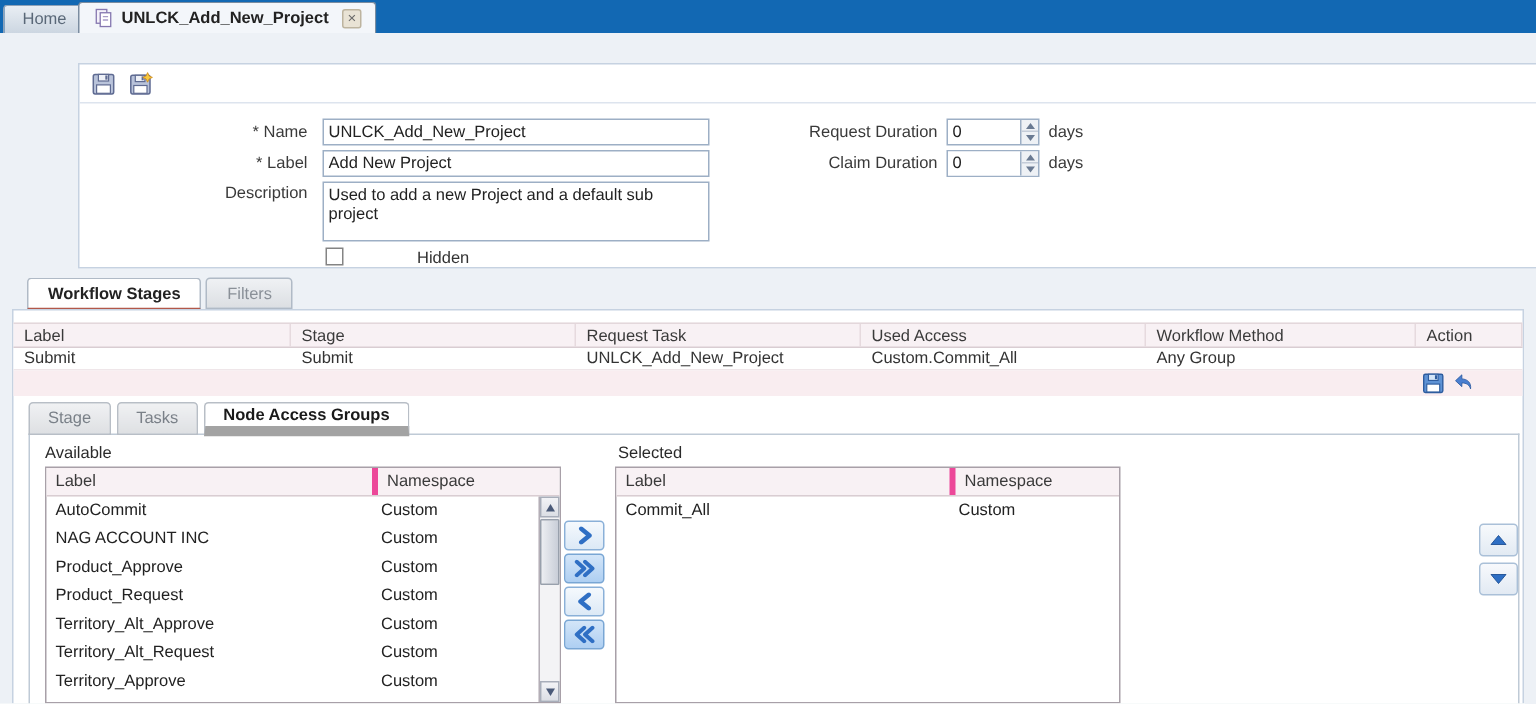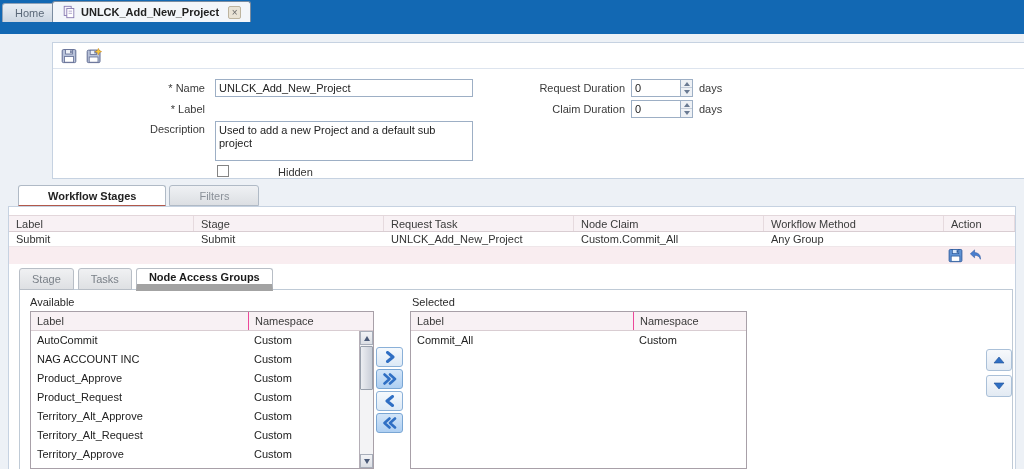--- a/index.html
+++ b/index.html
@@ -5,21 +5,21 @@
   * { box-sizing: border-box; margin: 0; padding: 0; }
   html,body { width:1024px; height:469px; }
   body {
     font-family: "Liberation Sans", sans-serif;
     font-size: 11px; color:#333;
     background:#edf1f6;
   }
   .screen { position:relative; width:1024px; height:469px; overflow:hidden; background:#edf1f6; }
 
   
-  .topbar { position:absolute; left:0; top:0; width:1024px; height:34px; background:#1268b3; }
+  .topbar { position:absolute; left:0; top:0; width:1024px; height:22px; background:#1268b3; }
   .tab-home {
     position:absolute; left:2px; top:3px; height:19px; padding:0 12px;
     display:flex; align-items:center;
     background:linear-gradient(#e9eef4,#ccd6e1); border:1px solid #8fa2b8; border-bottom:none;
     border-radius:3px 3px 0 0; color:#5a6878;
   }
   .tab-active {
     position:absolute; left:52px; top:1px; height:21px; padding:0 9px;
     display:flex; align-items:center; gap:5px;
     background:#f3f6fa; border:1px solid #7a8ca0; border-bottom:none;
@@ -60,21 +60,21 @@
   .spin-dn { bottom:0; }
   .spin-up::after, .spin-dn::after { content:""; position:absolute; left:3px; }
   .spin-up::after { top:2px; border-left:3px solid transparent; border-right:3px solid transparent; border-bottom:4px solid #6a7a92; }
   .spin-dn::after { top:2px; border-left:3px solid transparent; border-right:3px solid transparent; border-top:4px solid #6a7a92; }
 
   .checkbox { position:absolute; width:12px; height:12px; background:#fff; border:1px solid #848484; }
 
   
   .wf-tabs { position:absolute; left:18px; top:185px; height:21px; display:flex; gap:3px; z-index:3; }
   .wf-tab {
-    height:21px; padding:0 29px; display:flex; align-items:center;
+    height:21px; padding:0 13px; display:flex; align-items:center;
     border:1px solid #b0bac6; border-radius:3px 3px 0 0;
     background:linear-gradient(#eff1f4,#dcdfe3); color:#8a9098;
   }
   .wf-tab.active { background:#fff; font-weight:bold; color:#222; border-bottom:1px solid #b2584a; }
 
   
   .content-panel {
     position:absolute; left:8px; top:206px; width:1008px; height:263px;
     background:#fff; border:1px solid #c6d2e1; border-bottom:none;
   }
@@ -100,21 +100,21 @@
 
   .inner-panel {
     position:absolute; left:10px; top:82px; width:994px; height:181px;
     background:#fff; border:1px solid #bfcad6; border-bottom:none;padding-left:16px;
   }
   .list-title { position:absolute; top:6px; color:#2a2a2a; }
   .shuttle-table { position:absolute; top:21px; background:#fff; border:1px solid #a8a0a8; }
   .sh-header { display:flex; height:19px; background:#f8f1f4; border-bottom:1px solid #d9cdd2; }
   .sh-header span { padding:3px 0 0 6px; color:#3a3a3a; }
   .sh-col-label { width:217px; }
-  .sh-col-ns { flex:1; border-left:1px solid #ec4899; }
+  .sh-col-ns { flex:1; border-left:4px solid #ec4899; }
   .sh-rows .sh-row { display:flex; height:19px; }
   .sh-rows .sh-row span { padding:3px 0 0 6px; color:#222; }
 
   
   .vscroll { position:absolute; right:0; top:19px; bottom:0; width:14px; background:#f3f3f5; border-left:1px solid #b4aeb6; }
   .sb-btn { position:absolute; left:0; width:13px; height:14px; background:linear-gradient(#f2f3f6,#dcdfe5); border:1px solid #a8aeba; }
   .sb-up { top:0; } .sb-dn { bottom:0; }
   .sb-btn::after { content:""; position:absolute; left:3px; }
   .sb-up::after { top:4px; border-left:3px solid transparent; border-right:3px solid transparent; border-bottom:5px solid #4a5a78; }
   .sb-dn::after { top:4px; border-left:3px solid transparent; border-right:3px solid transparent; border-top:5px solid #4a5a78; }
@@ -189,20 +189,21 @@
           <polygon points="12.4,0.4 13.4,2.6 15.6,3.6 13.4,4.6 12.4,6.8 11.4,4.6 9.2,3.6 11.4,2.6" fill="#f6c93e" stroke="#d18f1f" stroke-width="0.6"></polygon>
         </svg>
       </span>
     </div>
     <div class="toolbar-sep"></div>
 
     <div class="frm-label" style="top:39px;">* Name</div>
     <input class="txt" style="left: 162px; top: 36px; width: 258px;" value="UNLCK_Add_New_Project">
 
     <div class="frm-label" style="top:60px;">* Label</div>
+    <input class="txt" style="left: 162px; top: 57px; width: 258px;" value="Add New Project">
 
     <div class="frm-label" style="top:80px;">Description</div>
     <textarea class="txt" style="left: 162px; top: 78px; width: 258px;">Used to add a new Project and a default sub project</textarea>
 
     <div class="checkbox" style="left:164px; top:122px;"></div>
     <div style="position:absolute; left:181px; top:123px;padding-left:44px;">Hidden</div>
 
     <div class="frm-label-r" style="top:39px;">Request Duration</div>
     <div class="spinbox" style="left:578px; top:36px;">
       <input value="0" style="">
@@ -228,21 +229,21 @@
     <div class="wf-tab active">Workflow Stages</div>
     <div class="wf-tab">Filters</div>
   </div>
 
   <div class="content-panel">
 
     <div class="st-header">
       <span class="c0">Label</span>
       <span class="c1">Stage</span>
       <span class="c2">Request Task</span>
-      <span class="c3">Node Claim</span>
+      <span class="c3">Used Access</span>
       <span class="c4">Workflow Method</span>
       <span class="c5">Action</span>
     </div>
 
     <div>
 
         <div class="st-row">
           <span class="c0">Submit</span>
           <span class="c1">Submit</span>
           <span class="c2">UNLCK_Add_New_Project</span>

